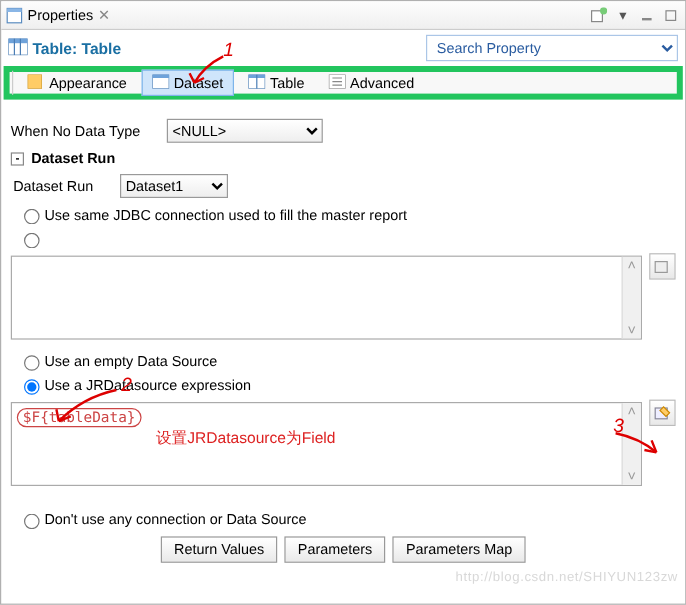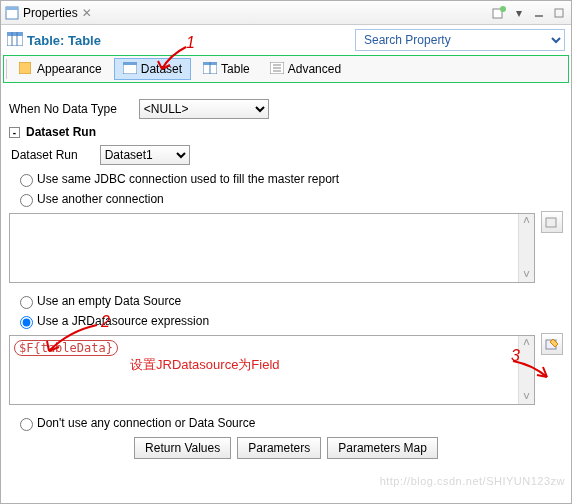--- a/index.html
+++ b/index.html
@@ -4,21 +4,21 @@
 <style>
 * { box-sizing: border-box; font-family: "Segoe UI", Tahoma, sans-serif; font-size: 12px; }
 body { margin: 0; padding: 0; width: 572px; height: 504px; background: #fff; border: 1px solid #b0b0b0; position: relative; overflow: hidden; }
 .titlebar { display: flex; align-items: center; height: 24px; background: linear-gradient(#fdfdfd,#efefef); border-bottom: 1px solid #ccc; padding: 0 4px; }
 .titlebar .ticon { width: 14px; height: 14px; margin-right: 4px; }
 .titlebar .spacer { flex: 1; }
 .wicon { width: 16px; height: 16px; margin-left: 4px; display: inline-flex; align-items: center; justify-content: center; color: #555; }
 .subhdr { display: flex; align-items: center; height: 30px; padding: 2px 6px; }
 .subhdr .label { color: #1a6fa3; font-weight: bold; font-size: 13px; margin-left: 4px; }
 .subhdr select { border: 1px solid #abc6e7; background: #fff; height: 22px; width: 210px; color: #2a5ca0; padding: 1px 4px; }
-.tabs { display: flex; align-items: center; height: 28px; border: 1px solid #22c55e; margin: 0 2px; background: #f8f8f8; }
+.tabs { display: flex; align-items: center; height: 28px; border: 5px solid #22c55e; margin: 0 2px; background: #f8f8f8; }
 .tab { display: flex; align-items: center; padding: 3px 8px; margin: 2px; cursor: pointer; }
 .tab.active { background: #cfe5fb; border: 1px solid #7eb4ea; }
 .tab .ticon { width: 14px; height: 14px; margin-right: 4px; }
 .tabvline { width: 1px; height: 20px; background: #ccc; margin: 0 2px; }
 .body { padding: 10px 8px 4px 8px; }
 .row { display: flex; align-items: center; margin: 6px 0; }
 .row label { margin-right: 22px; }
 select.std { border: 1px solid #999; background: linear-gradient(#fff,#eee); height: 20px; }
 .sectionhdr { display: flex; align-items: center; font-weight: bold; margin: 6px 0; }
 .sectionhdr .toggle { border: 1px solid #888; width: 11px; height: 11px; font-size: 10px; line-height: 9px; text-align: center; margin-right: 6px; }
@@ -141,21 +141,20 @@
       <option>Dataset1</option>
     </select>
   </div>
 
   <div class="radio">
     <input type="radio" name="ds" style="">
       <span>Use same JDBC connection used to fill the master report</span>
   </div>
   <div class="radio">
     <input type="radio" name="ds" style="">
-      <span>Use another connection</span>
   </div>
 
   <div class="withside">
     <div class="boxwrap">
       <div class="bigbox">
         <div class="scroll">
             <span>˄</span>
             <span>˅</span>
           </div>
       </div>
@@ -188,21 +187,21 @@
       </div>
     </div>
     <span class="sidebtn">
       <svg width="14" height="14">
           <rect x="1" y="3" width="10" height="9" fill="#eef" stroke="#889"></rect>
           <path d="M8 2 L13 7 L10 10 L5 5 Z" fill="#fc6" stroke="#c80"></path>
         </svg>
     </span>
   </div>
 
-  <div class="radio" style="margin-top:10px">
+  <div class="radio" style="margin-top:20px">
     <input type="radio" name="ds" style="">
       <span>Don't use any connection or Data Source</span>
   </div>
 
   <div class="btnrow">
     <button class="btn">Return Values</button>
     <button class="btn">Parameters</button>
     <button class="btn">Parameters Map</button>
   </div>
 </div>

